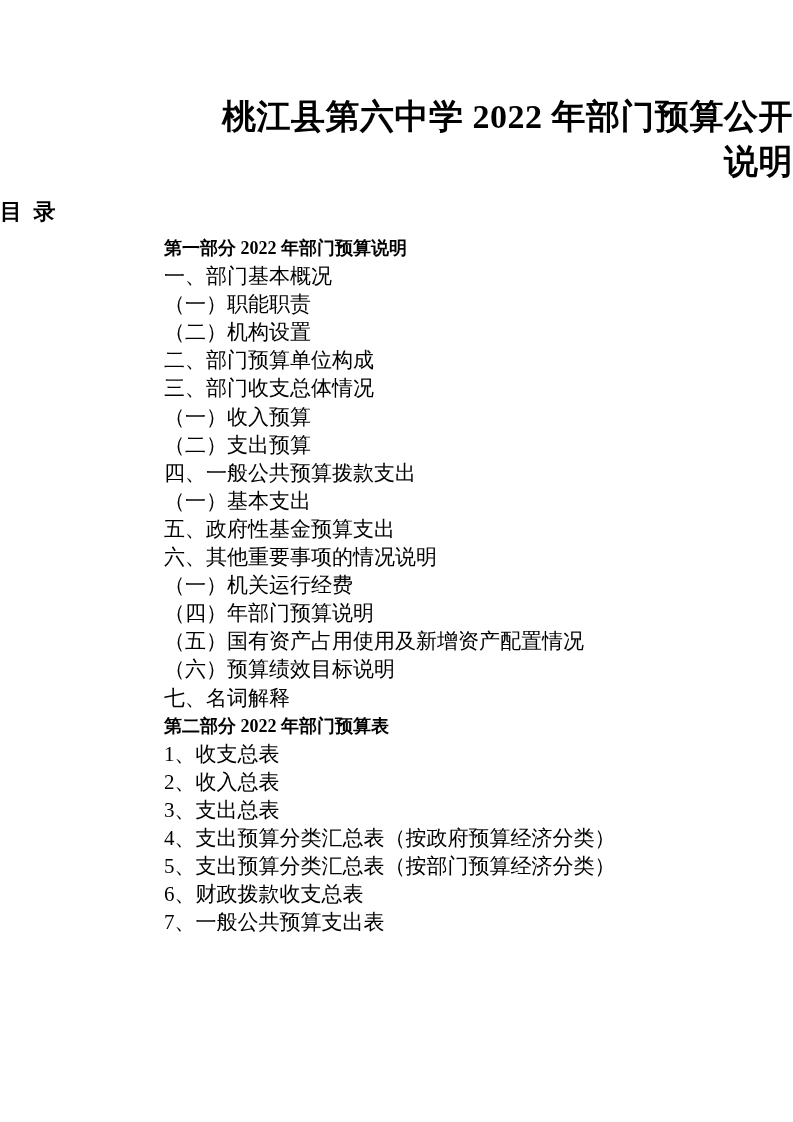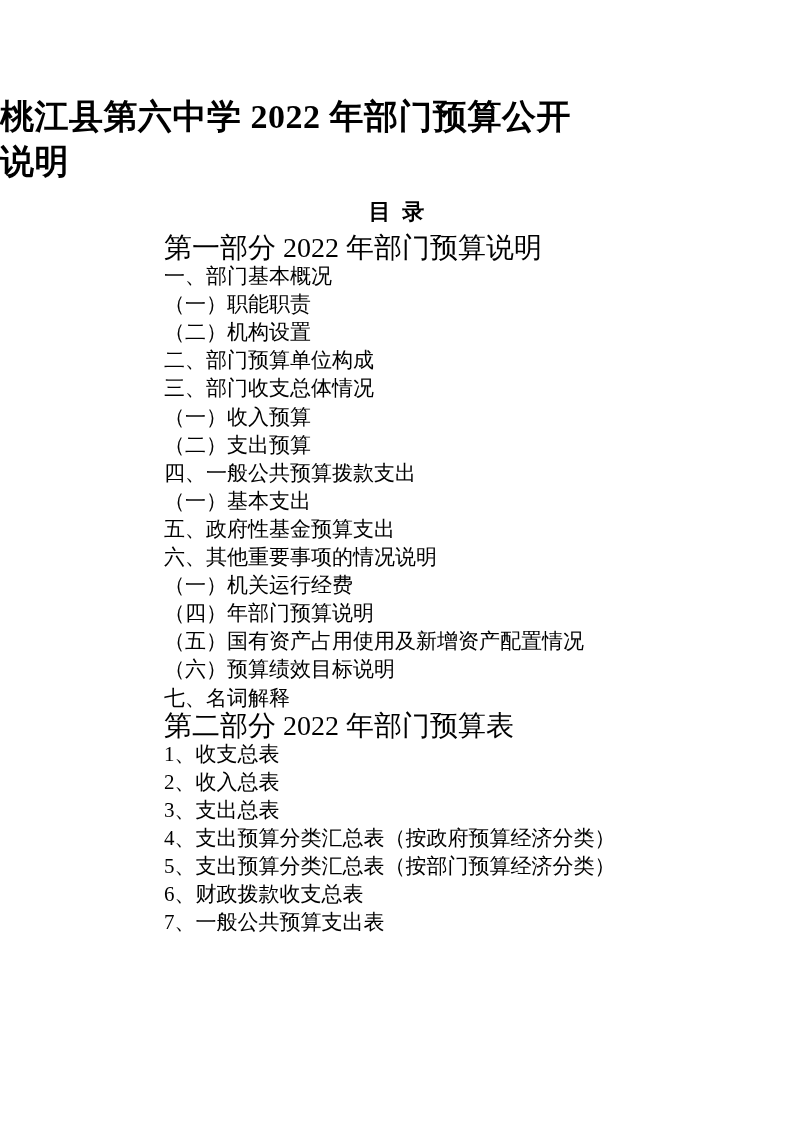--- a/index.html
+++ b/index.html
@@ -15,52 +15,51 @@
     background: #ffffff;
     color: #000000;
     font-family: "Liberation Serif", "DejaVu Serif", serif;
     overflow: hidden;
   }
   .doc-title {
     position: absolute;
     top: 94px;
     left: 0;
     width: 100%;
-    text-align: left;
+    text-align: right;
     font-size: 34px;
     font-weight: bold;
     line-height: 45px;
     letter-spacing: 0.5px;
   }
   .toc-heading {
     position: absolute;
     top: 198px;
     left: 0;
     width: 100%;
-    text-align: center;
     font-size: 22px;
     font-weight: bold;
     line-height: 28px;
     word-spacing: 6px;
   }
   .toc-list {
     position: absolute;
     top: 234px;
     left: 164px;
     width: 560px;
     font-size: 21px;
     line-height: 28.1px;
     white-space: nowrap;
   }
   .toc-item {
     height: 28.1px;
   }
   .toc-item.bold {
-    font-weight: normal;
-    font-size: 28px;
+    font-weight: bold;
+    font-size: 18px;
   }
 </style>
 </head>
 <body>
 
 <div class="page">
 
   <div class="doc-title">
     <div>桃江县第六中学 2022 年部门预算公开</div>
     <div>说明</div>

